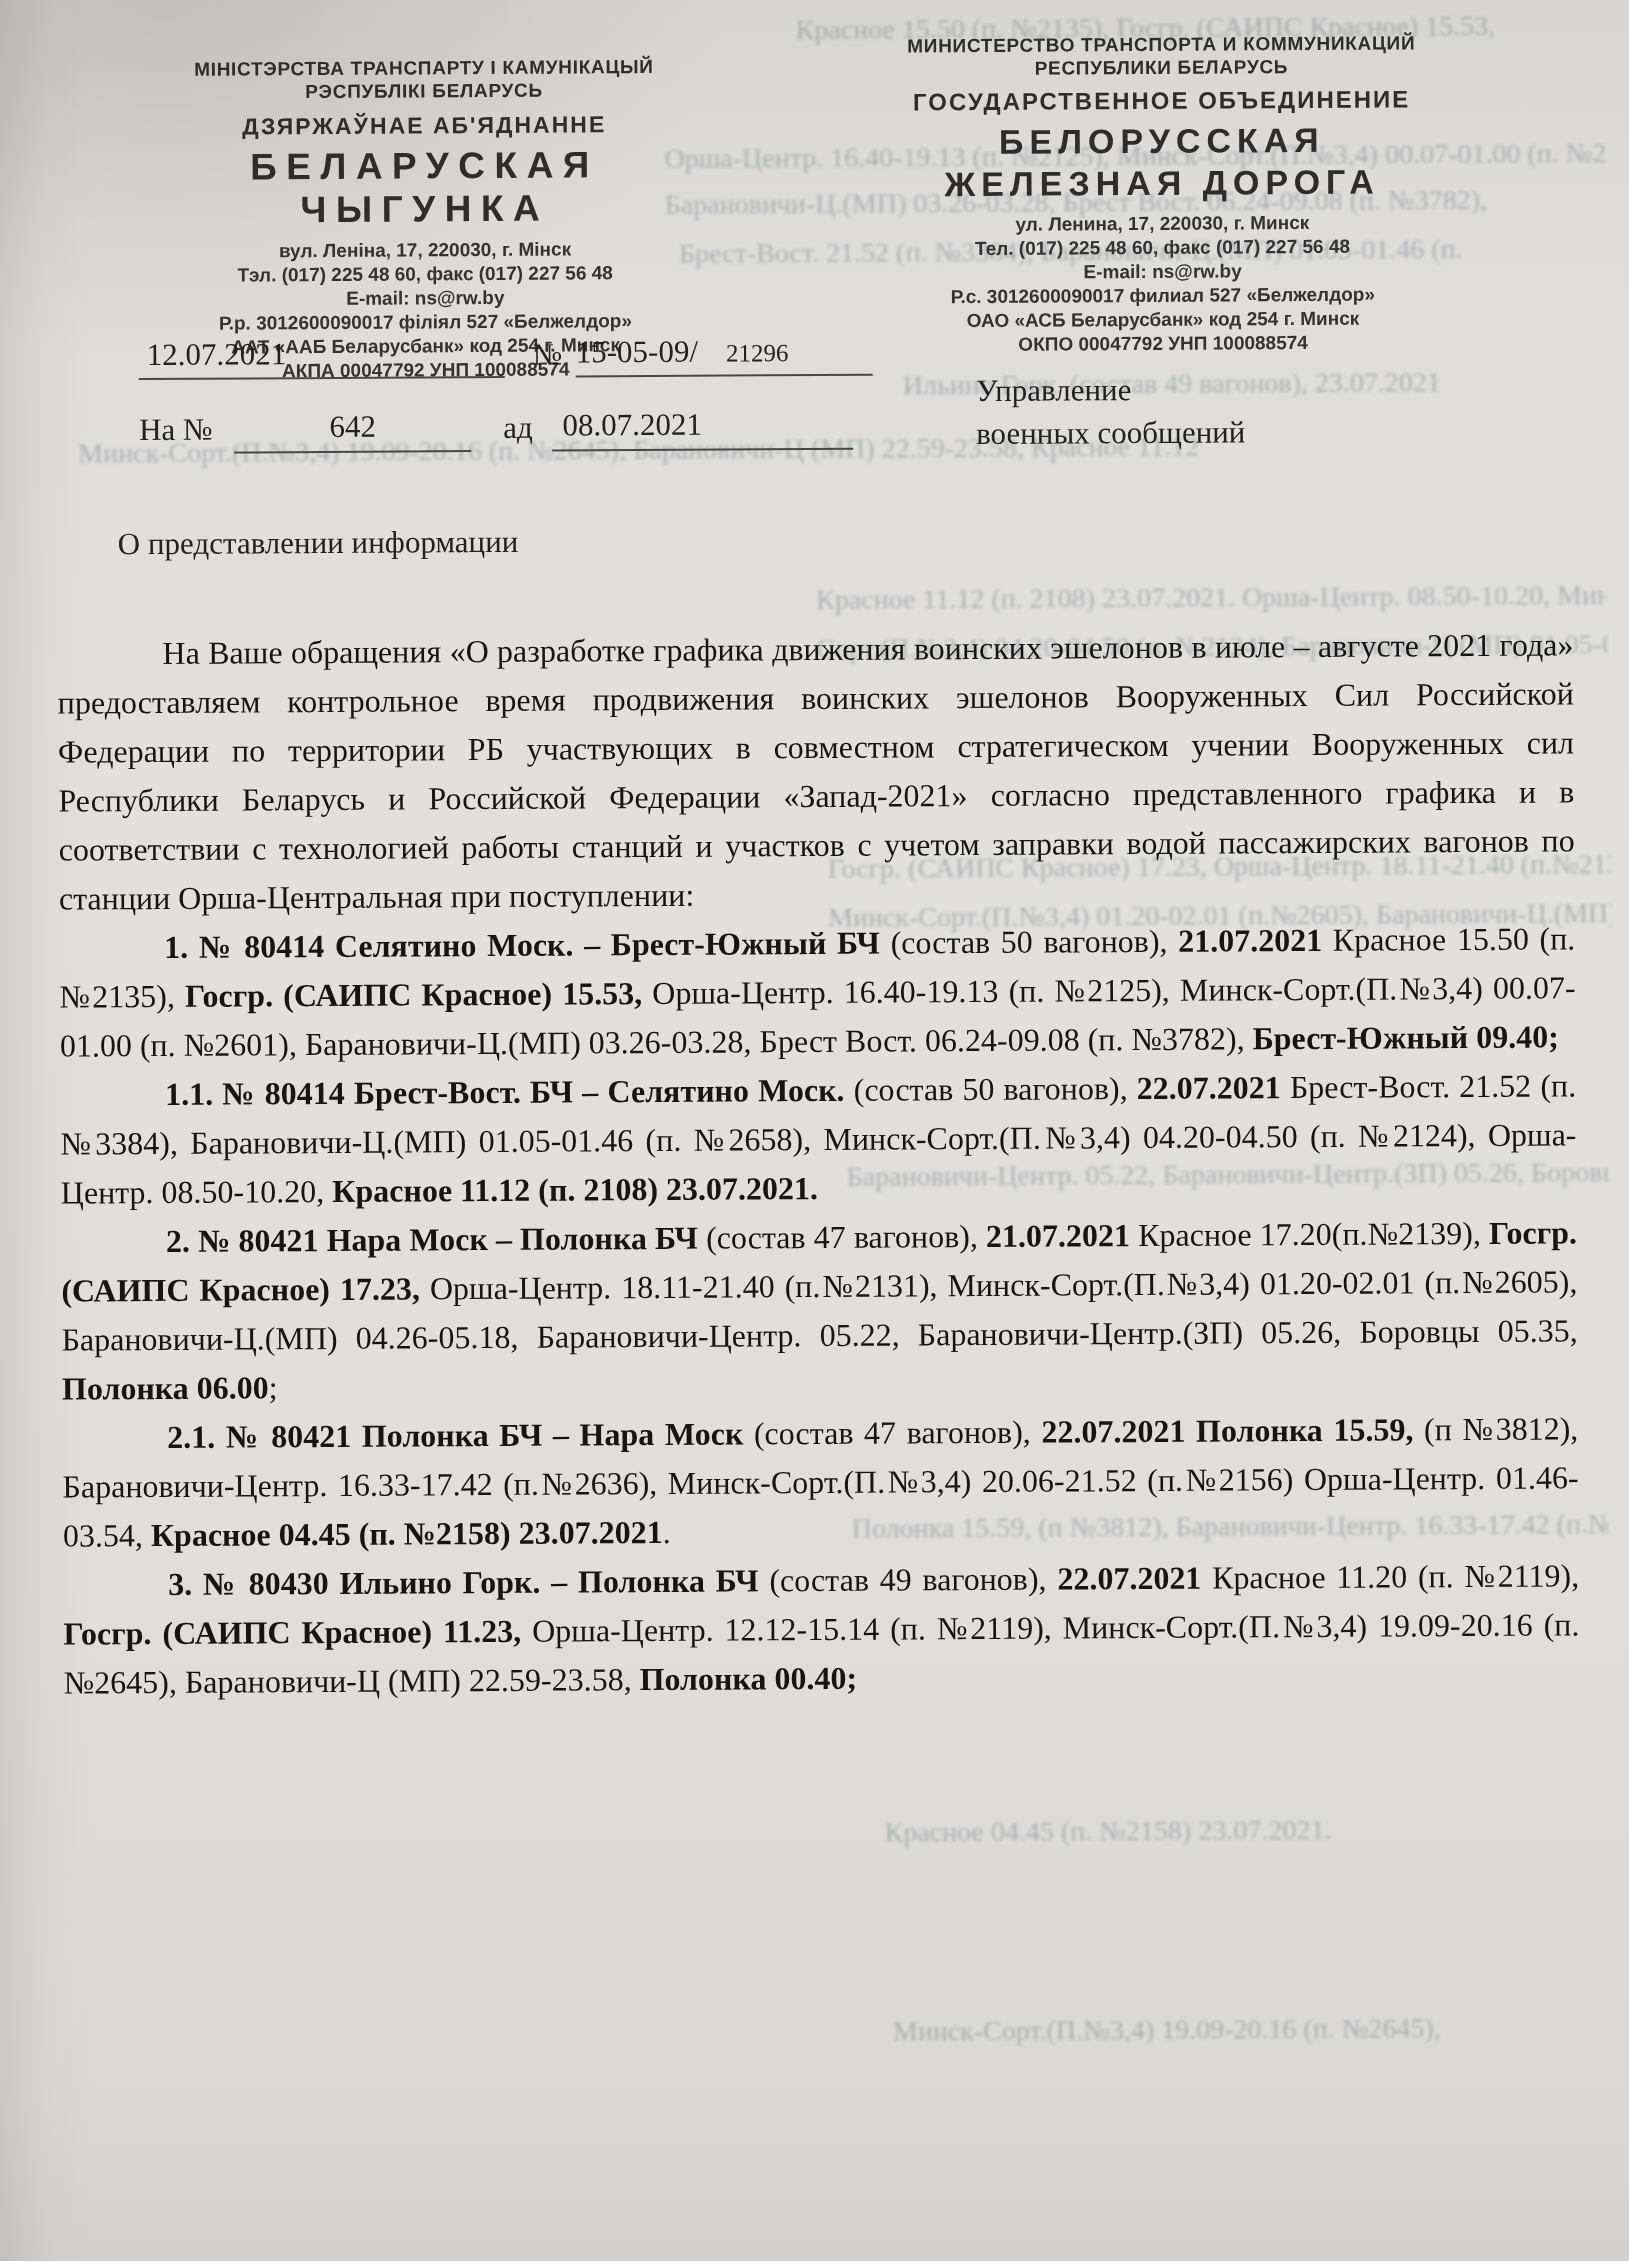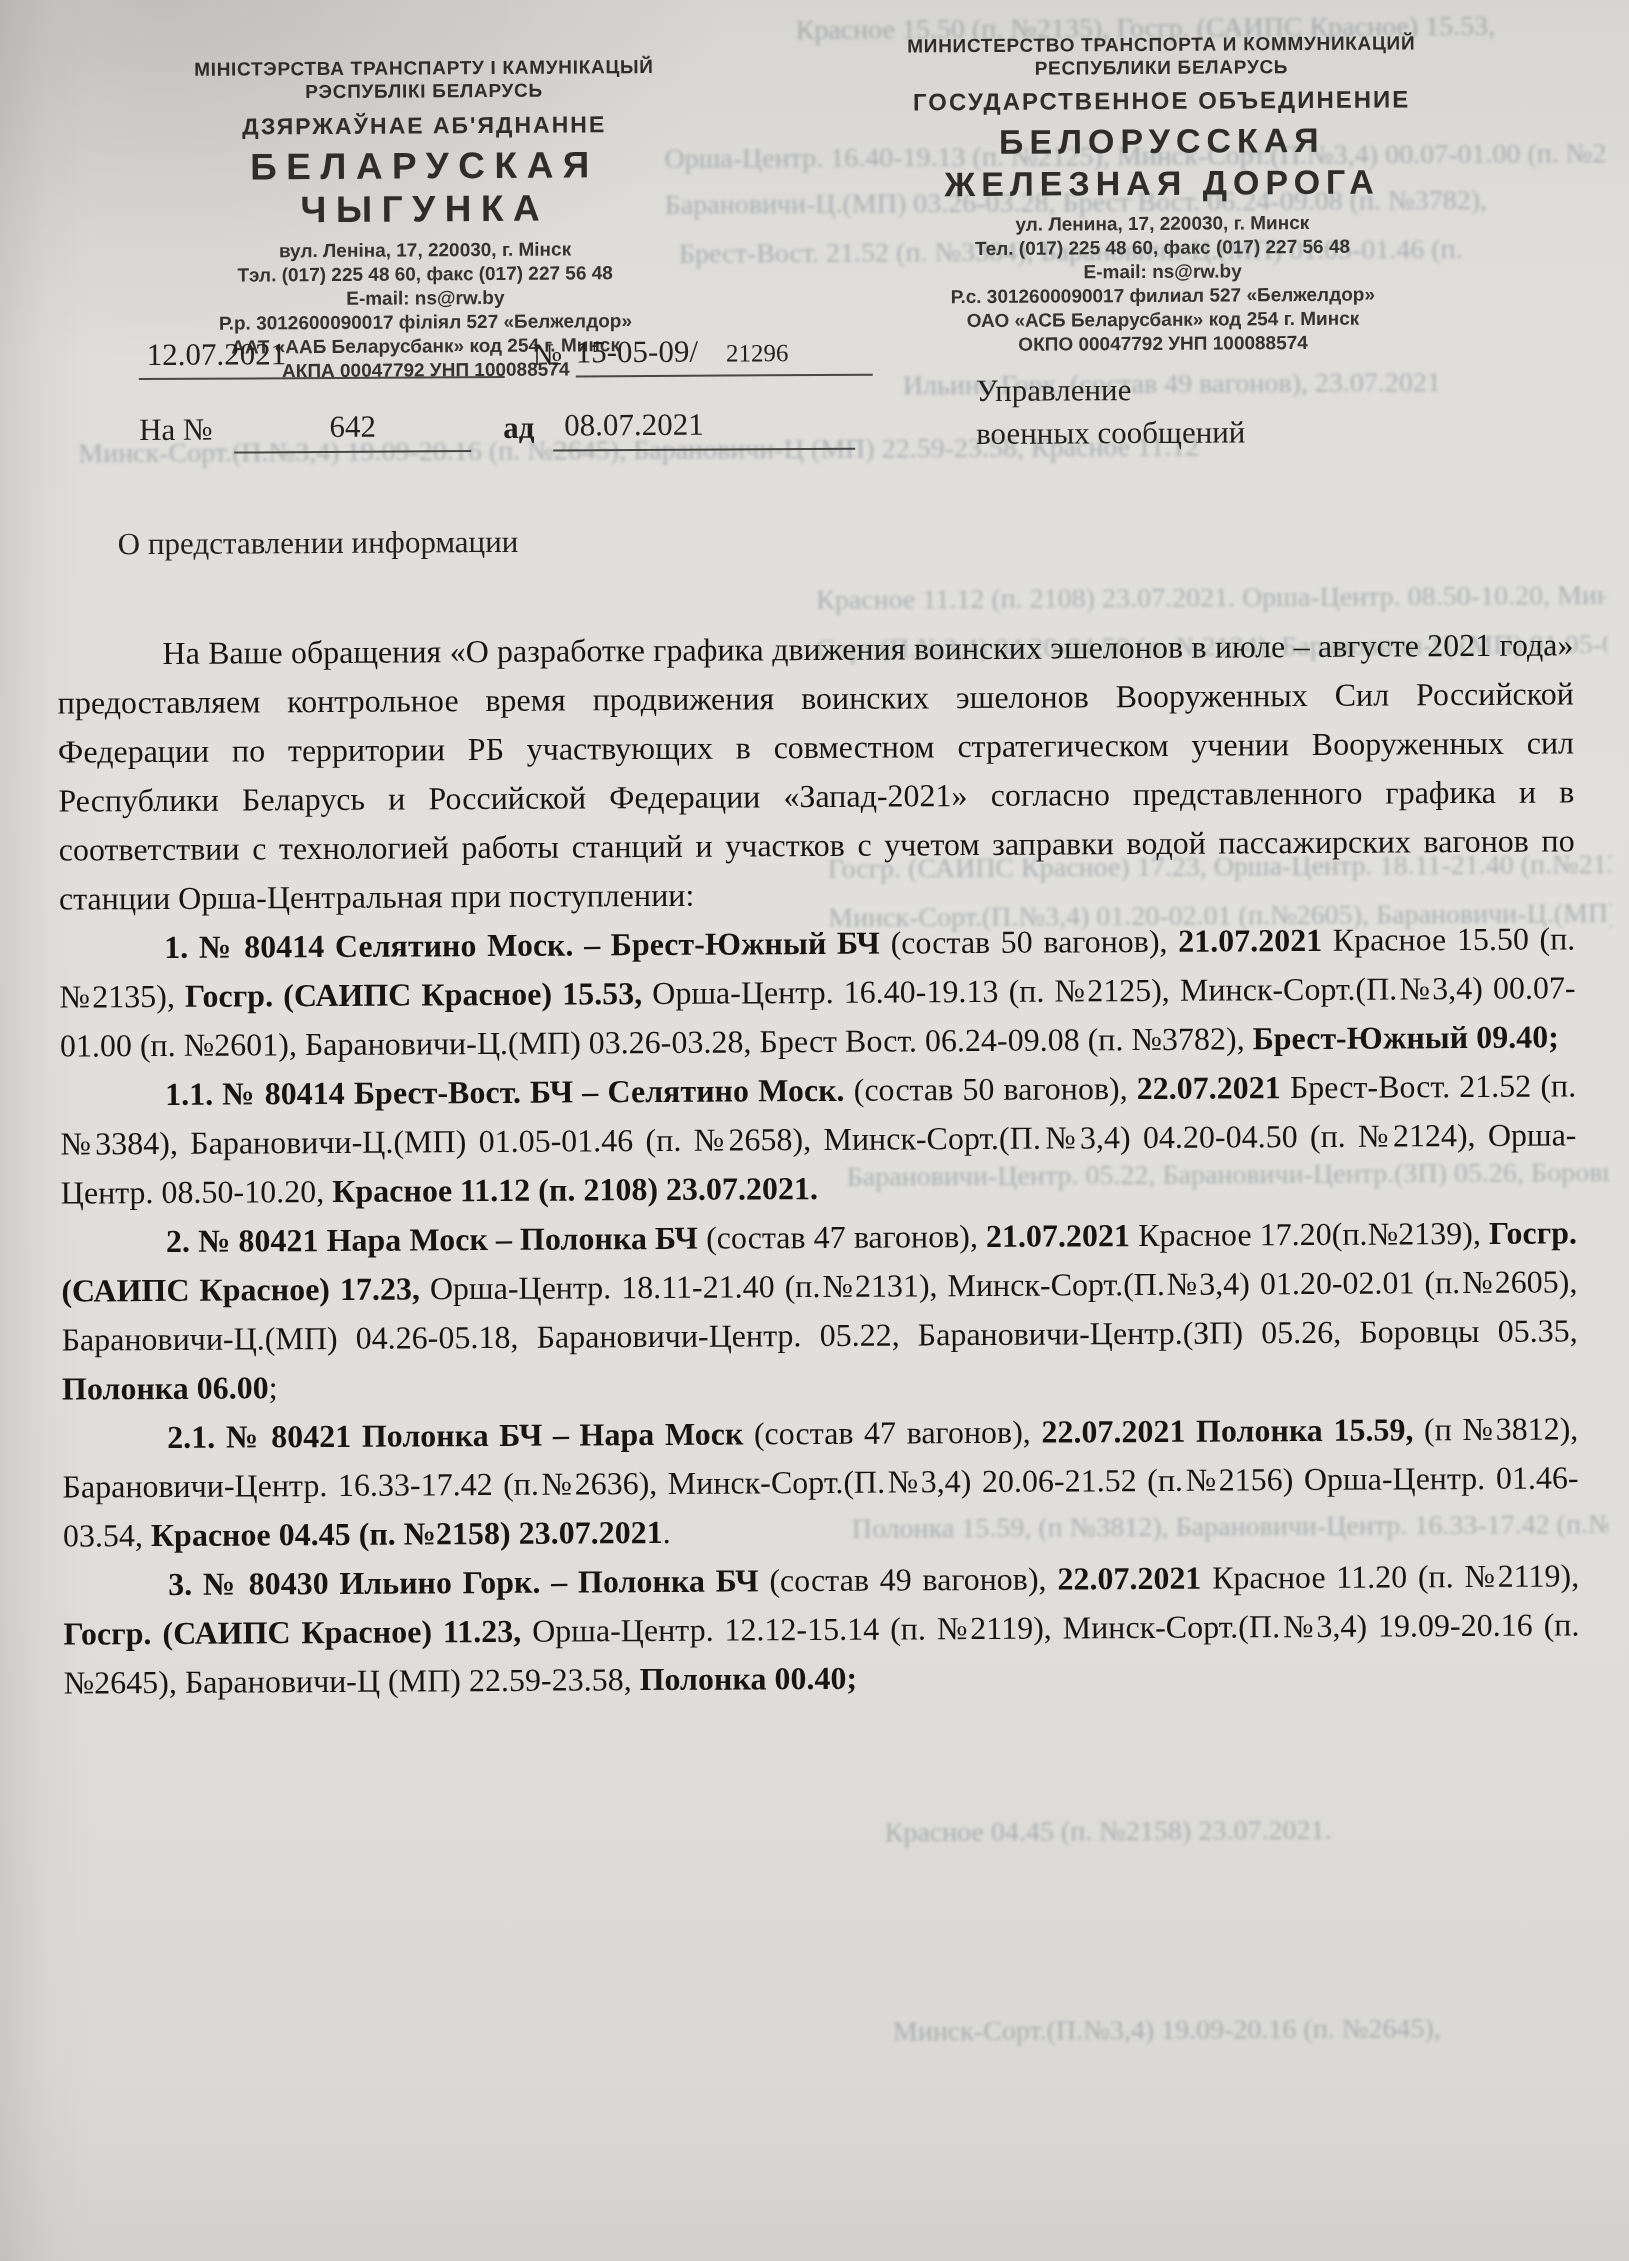--- a/index.html
+++ b/index.html
@@ -26,21 +26,21 @@
   .ref{position:absolute;left:142px;top:333px;width:798px;font-size:31px;color:#23211f;}
   .ref-row{display:flex;align-items:flex-end;}
   .ref-row + .ref-row{margin-top:30px;}
   .u{border-bottom:2px solid #4a4845;padding-bottom:5.4px;}
   .ref .date{width:358px;padding-left:8px;}
   .ref .numlabel{margin-left:28px;padding-bottom:5.4px;}
   .ref .num{margin-left:13.5px;width:297px;white-space:nowrap;}
   .ref .num .suffix{font-size:25px;margin-left:28px;}
   .ref .replylabel{padding-bottom:5.4px;white-space:nowrap;text-align:right;}
   .ref .reply{margin-left:21.6px;width:237px;text-align:center;}
-  .ref .adlabel{margin-left:32px;padding-bottom:5.4px;font-weight:bold;}
+  .ref .adlabel{margin-left:32px;padding-bottom:5.4px;}
   .ref .rdate{margin-left:19px;width:291px;padding-left:10.8px;}
   
   .addressee{position:absolute;left:979px;top:370px;width:527px;font-size:31px;line-height:43px;color:#23211f;}
   
   .subject{position:absolute;left:120px;top:522px;font-size:31px;color:#23211f;}
   
   .bodytext{position:absolute;left:59px;top:625px;width:1516px;font-size:32px;line-height:49px;text-align:justify;color:#171513;}
   .bodytext p{margin:0;text-indent:105px;}
   .b{font-weight:bold;}
   

